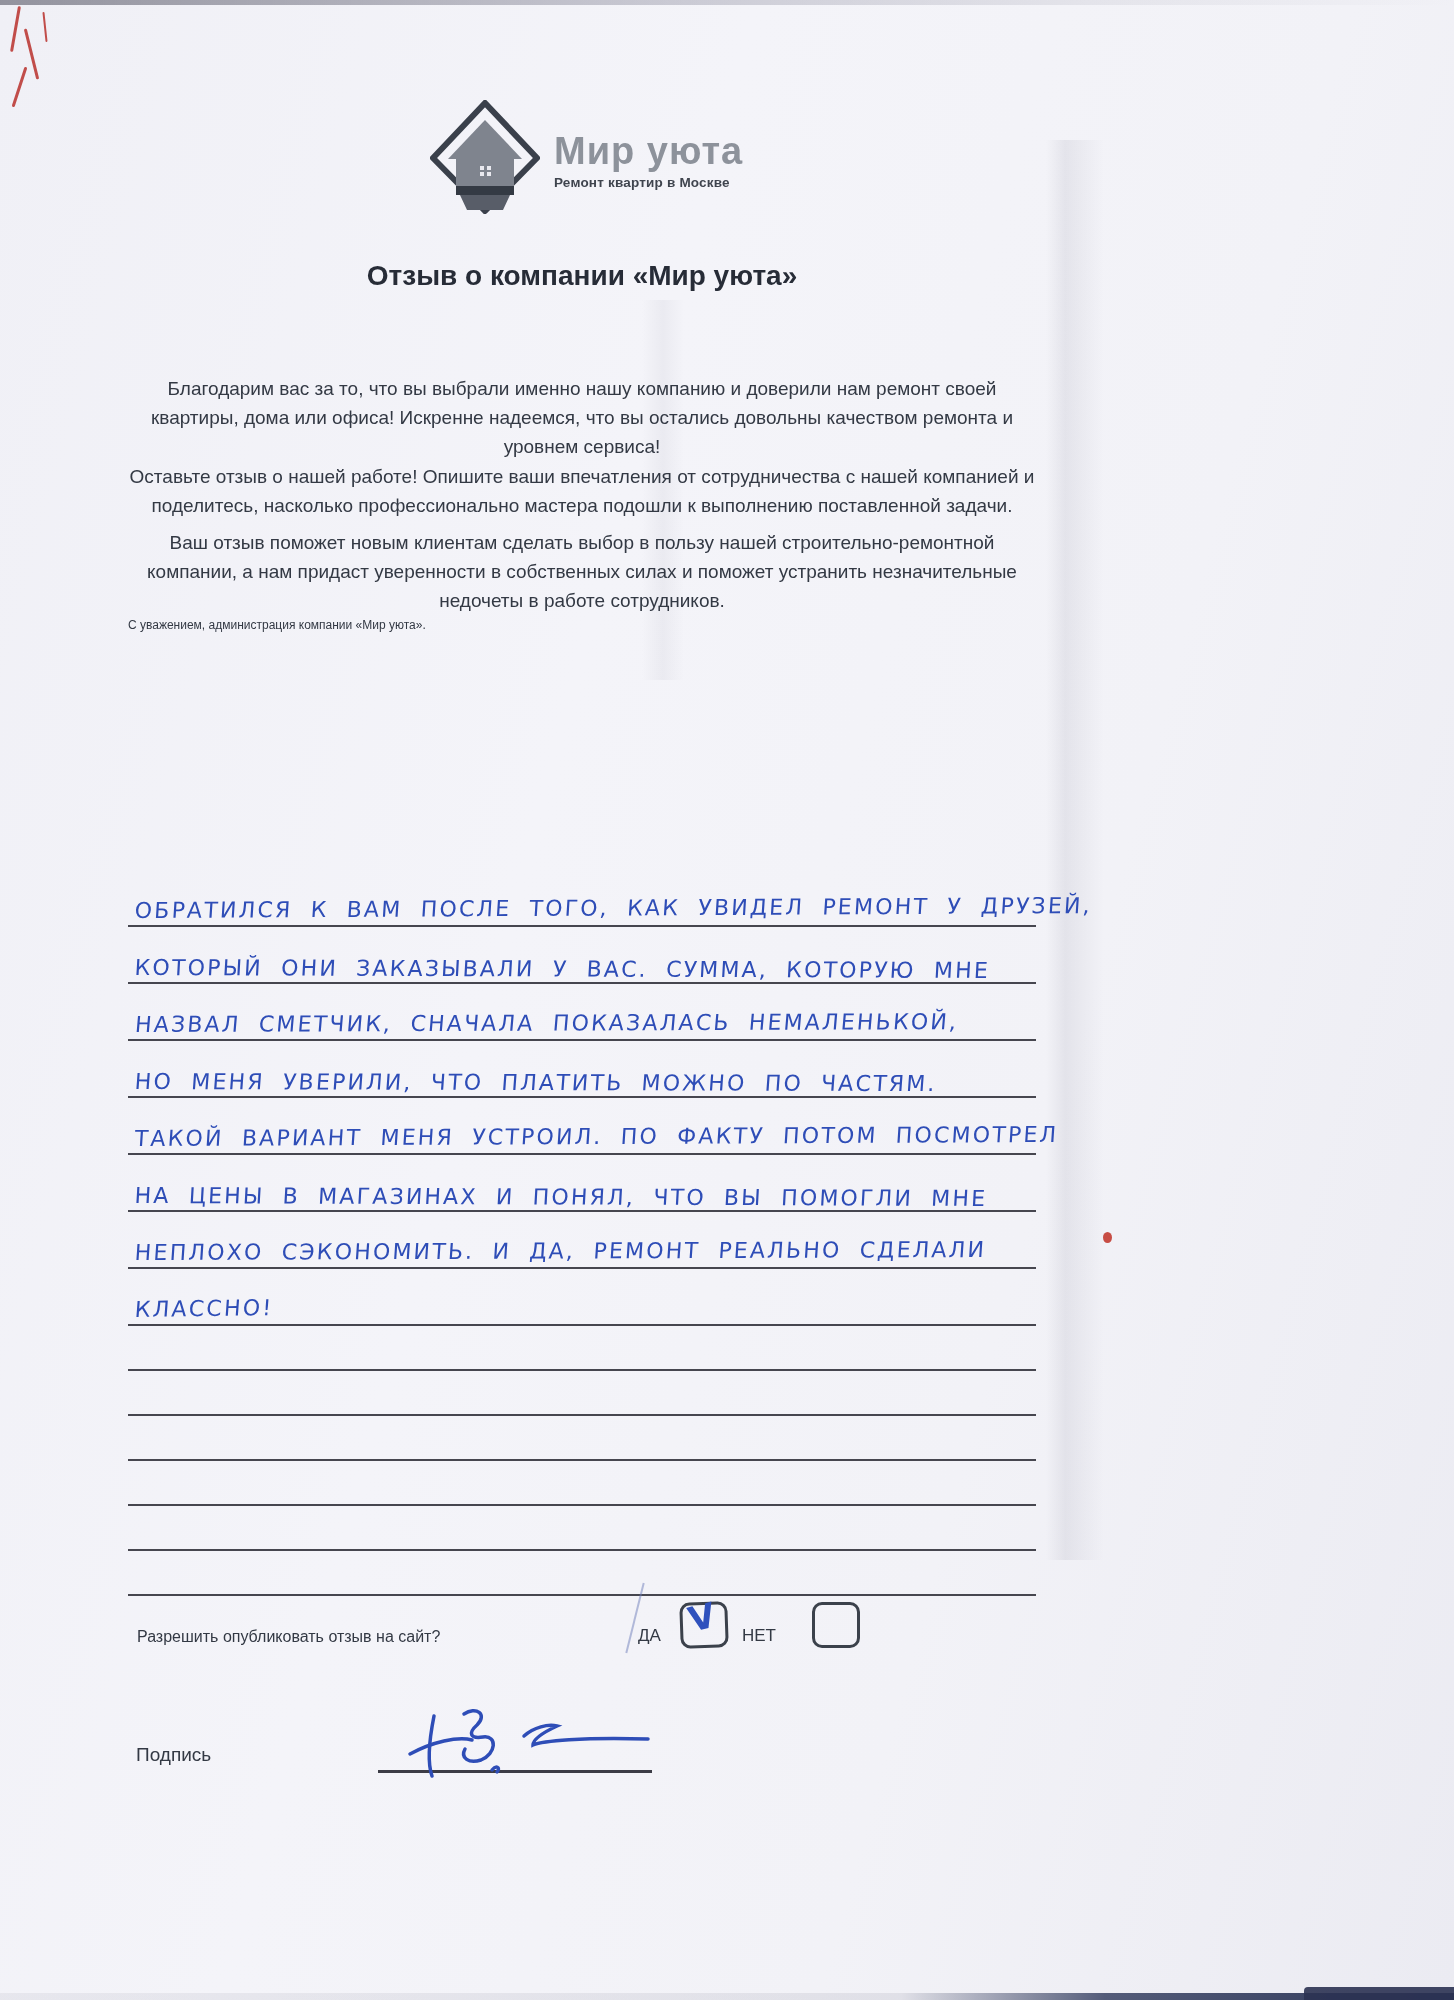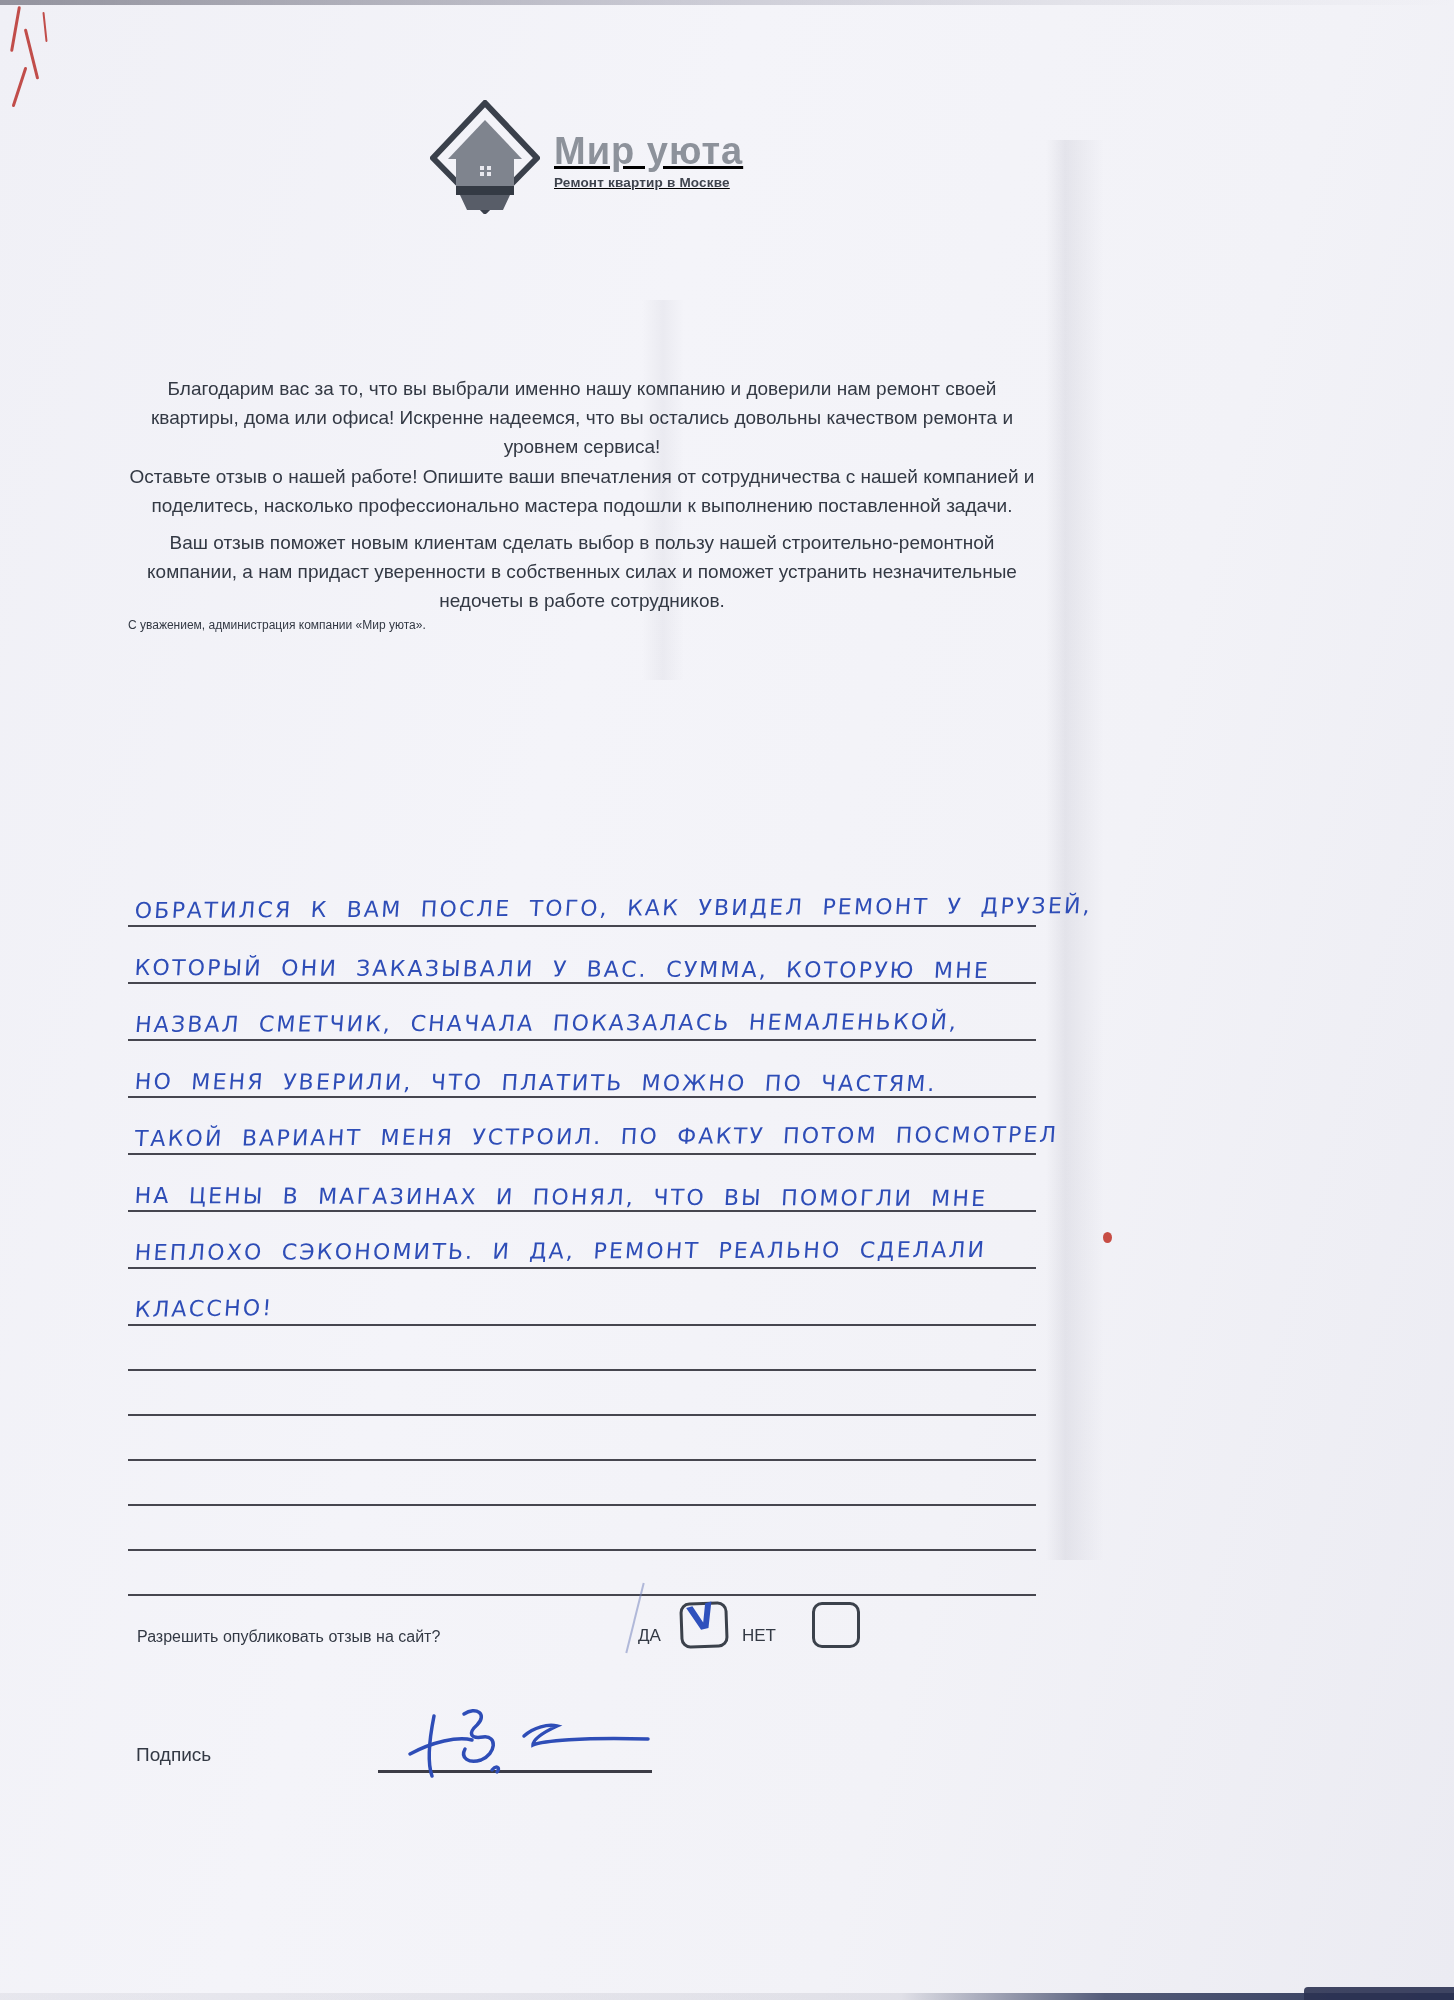--- a/index.html
+++ b/index.html
@@ -17,21 +17,21 @@
   .streak2{position:absolute;left:642px;top:300px;width:42px;height:380px;
             background:linear-gradient(to right,transparent,rgba(150,150,168,.10),transparent);}
   .red-stroke{position:absolute;background:#b8302b;border-radius:2px;opacity:.85;}
   .red1{left:14px;top:6px;width:3px;height:46px;transform:rotate(10deg);}
   .red2{left:30px;top:28px;width:3px;height:52px;transform:rotate(-14deg);}
   .red3{left:18px;top:66px;width:3px;height:42px;transform:rotate(18deg);}
   .red4{left:44px;top:12px;width:2px;height:30px;transform:rotate(-6deg);}
   .red-dot{position:absolute;left:1103px;top:1232px;width:9px;height:11px;background:#c23b31;border-radius:50%;opacity:.9;}
   
   .logo{position:absolute;left:430px;top:100px;display:flex;gap:14px;align-items:flex-start;}
-  .logo-text{margin-top:32px;text-decoration:underline;}
+  .logo-text{margin-top:32px;}
   .brand{font-size:38px;font-weight:bold;color:#8d929b;letter-spacing:1px;line-height:1;}
   .tagline{font-size:13.5px;font-weight:bold;color:#3f444e;margin-top:5px;letter-spacing:.2px;}
   
   .content-col{position:absolute;left:128px;top:0;width:908px;height:100%;}
   .doc-title{position:absolute;top:260px;width:100%;text-align:center;font-size:28px;font-weight:bold;color:#272c37;}
   .salutation{position:absolute;top:340px;width:100%;text-align:center;font-size:19px;color:#333944;}
   .para{position:absolute;width:100%;text-align:center;font-size:19px;line-height:29px;color:#333944;}
   .p1{top:374px;} .p2{top:462px;} .p3{top:528px;}
   .closing{position:absolute;top:618px;width:100%;text-align:left;font-size:12px;color:#333944;}
   
@@ -97,20 +97,21 @@
       </svg>
     </span>
     <div class="logo-text">
       <div class="brand">Мир уюта</div>
       <div class="tagline">Ремонт квартир в Москве</div>
     </div>
   </div>
 
   <div class="content-col">
 
+    <div class="doc-title">Отзыв о компании «Мир уюта»</div>
     <div class="para p2">Оставьте отзыв о нашей работе! Опишите ваши впечатления от сотрудничества с нашей компанией и поделитесь, насколько профессионально мастера подошли к выполнению поставленной задачи.</div>
     <div class="para p1">Благодарим вас за то, что вы выбрали именно нашу компанию и доверили нам ремонт своей квартиры, дома или офиса! Искренне надеемся, что вы остались довольны качеством ремонта и уровнем сервиса!</div>
     <div class="para p3">Ваш отзыв поможет новым клиентам сделать выбор в пользу нашей строительно-ремонтной компании, а нам придаст уверенности в собственных силах и поможет устранить незначительные недочеты в работе сотрудников.</div>
     <div class="closing">С уважением, администрация компании «Мир уюта».</div>
 
     <div class="review-lines">
         <div class="ruled-line written">
           <span class="handwriting">ОБРАТИЛСЯ К ВАМ ПОСЛЕ ТОГО, КАК УВИДЕЛ РЕМОНТ У ДРУЗЕЙ,</span>
         </div>
         <div class="ruled-line written">

